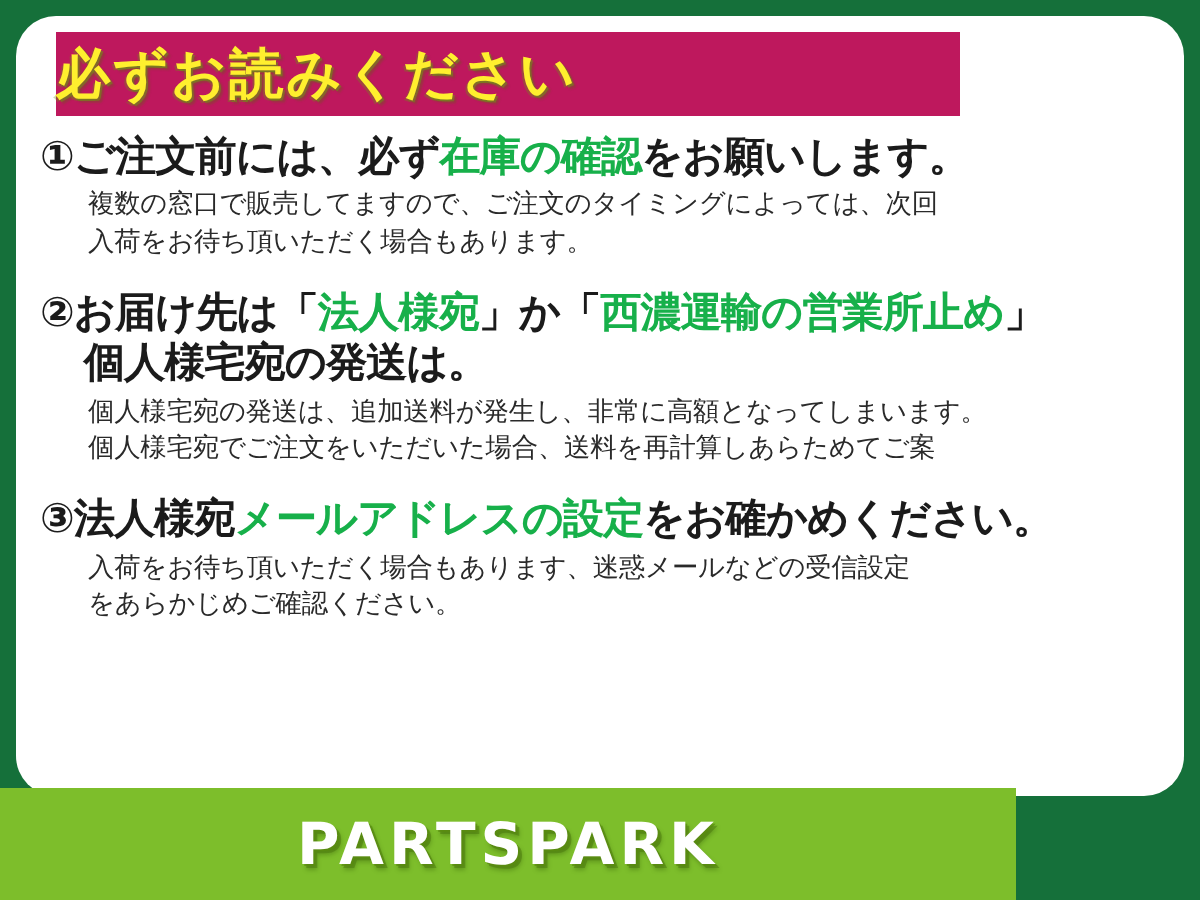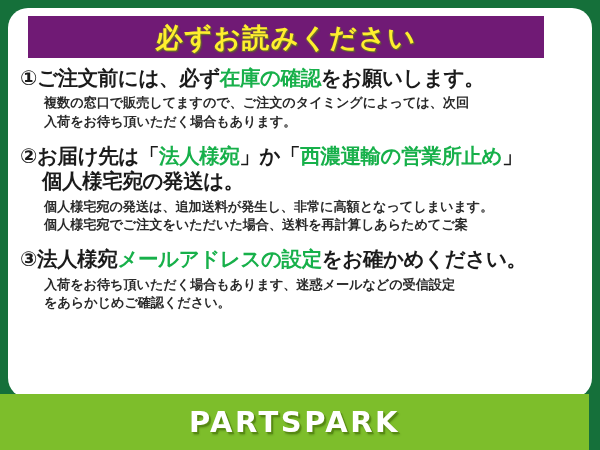--- a/index.html
+++ b/index.html
@@ -37,26 +37,25 @@
     background: #ffffff;
     border-radius: 20px;
     overflow: hidden;
   }
 
   
   #header-band {
     position: absolute;
     left: 20px;
     top: 8px;
-    width: 516px;
+    width: 452px;
     height: 42px;
-    background: #701a75;
+    background: #be185d;
     display: flex;
     align-items: center;
-    justify-content: center;
   }
   #header-title {
     color: #ffef2e;
     font-size: 27px;
     font-weight: bold;
     letter-spacing: 1.5px;
     line-height: 1;
     white-space: nowrap;
     text-shadow:
        1px  1px 0 rgba(110,150,20,.55),
@@ -89,39 +88,39 @@
     display: block;
     padding-left: 22px;
   }
 
   .hl { color: #17b04a; }
   .bracket { color: #1b1b1b; }
 
   .item-body {
     color: #2a2a2a;
     font-size: 13.2px;
-    font-weight: bold;
+    font-weight: normal;
     line-height: 1.42;
     letter-spacing: -0.1px;
     padding-left: 24px;
     margin-top: 3px;
   }
   .item-body div { white-space: nowrap; }
 
   
   #item-1 { margin-top: 0; }
   #item-2 { margin-top: 12px; }
   #item-3 { margin-top: 12px; }
 
   
   #footer-band {
     position: absolute;
     left: 0;
     bottom: 0;
-    width: 589px;
+    width: 508px;
     height: 56px;
     background: #7dbe2b;
     display: flex;
     align-items: center;
     justify-content: center;
   }
   #brand-logo {
     color: #ffffff;
     font-size: 29px;
     font-weight: bold;

